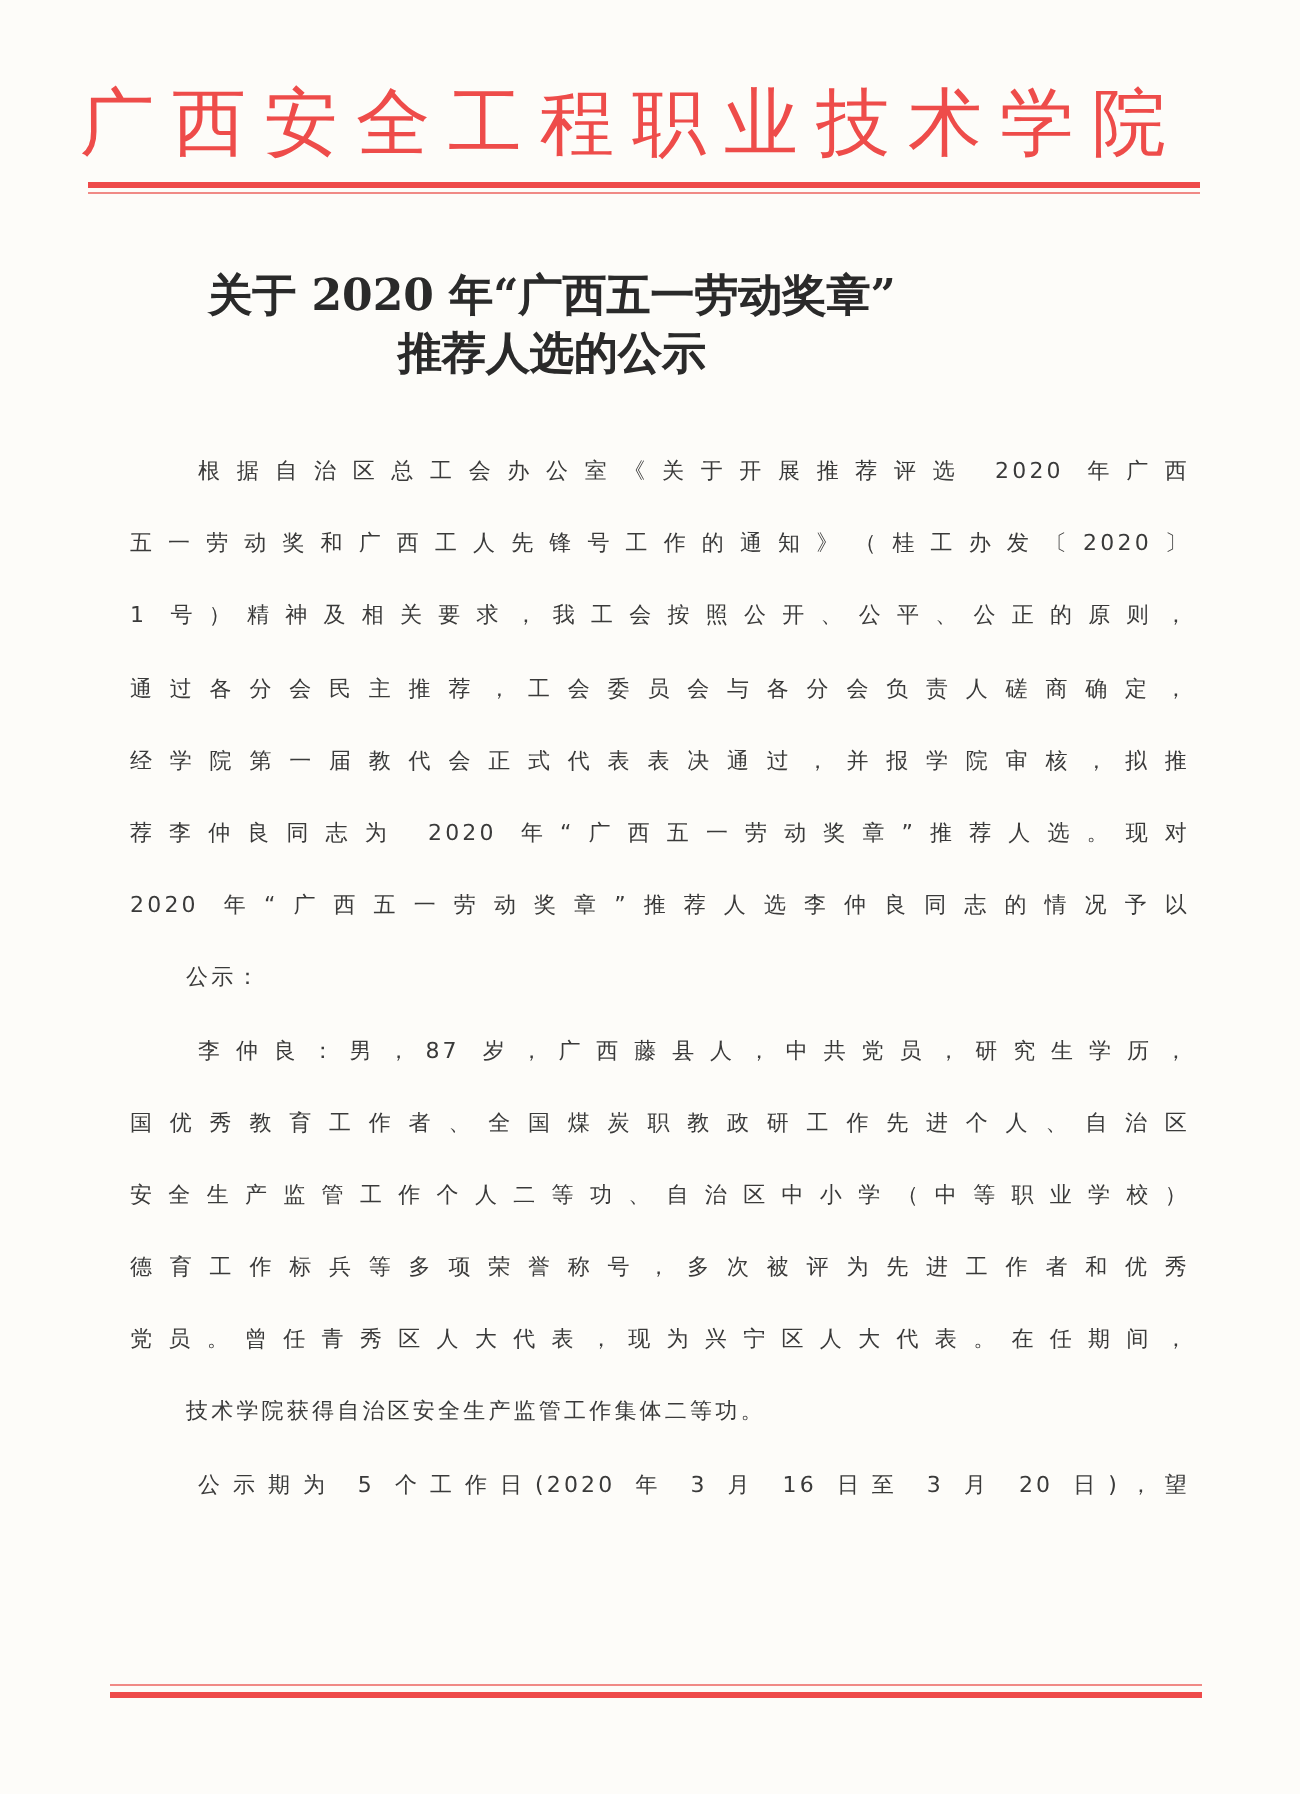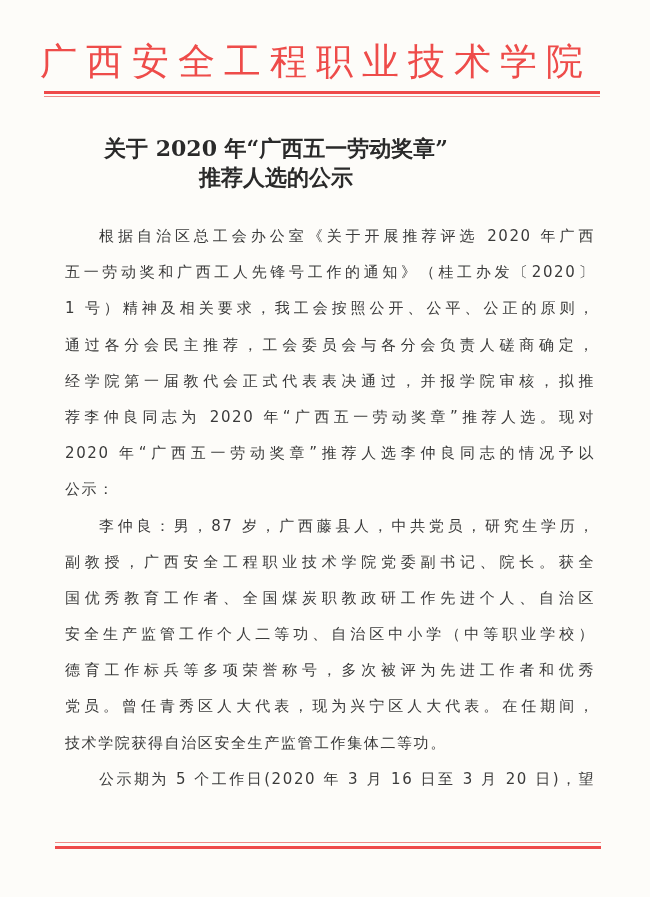--- a/index.html
+++ b/index.html
@@ -49,38 +49,39 @@
       font-size: 22px;
       line-height: 40px;
     }
     .body-text {
       position: absolute;
       left: 65px;
       width: 530px;
       top: 218px;
       color: #3a3a3a;
       font-family: "DejaVu Sans", "Liberation Sans", sans-serif;
-      font-size: 15px;
+      font-size: 11px;
       line-height: 36.2px;
       letter-spacing: 1.6px;
     }
     .body-text p {
       margin: 0;
       text-align: justify;
       text-justify: inter-character;
     }
     .body-text .line {
       display: block;
       white-space: nowrap;
       text-align: justify;
       text-align-last: justify;
       height: 36.2px;
     }
     .body-text .line.last {
       text-align-last: left;
+      margin-left: 28px;
     }
     .body-text .line.indent {
       padding-left: 34px;
     }
   </style>
 </head>
 <body>
 
 <div class="letterhead">广西安全工程职业技术学院</div>
 
@@ -96,21 +97,20 @@
     <span class="line">五一劳动奖和广西工人先锋号工作的通知》（桂工办发〔2020〕</span>
     <span class="line">1 号）精神及相关要求，我工会按照公开、公平、公正的原则，</span>
     <span class="line">通过各分会民主推荐，工会委员会与各分会负责人磋商确定，</span>
     <span class="line">经学院第一届教代会正式代表表决通过，并报学院审核，拟推</span>
     <span class="line">荐李仲良同志为 2020 年“广西五一劳动奖章”推荐人选。现对</span>
     <span class="line">2020 年“广西五一劳动奖章”推荐人选李仲良同志的情况予以</span>
     <span class="line last">公示：</span>
   </p>
   <p>
     <span class="line indent">李仲良：男，87 岁，广西藤县人，中共党员，研究生学历，</span>
-    <span class="line">副教授，广西安全工程职业技术学院党委副书记、院长。获全</span>
     <span class="line">国优秀教育工作者、全国煤炭职教政研工作先进个人、自治区</span>
     <span class="line">安全生产监管工作个人二等功、自治区中小学（中等职业学校）</span>
     <span class="line">德育工作标兵等多项荣誉称号，多次被评为先进工作者和优秀</span>
     <span class="line">党员。曾任青秀区人大代表，现为兴宁区人大代表。在任期间，</span>
     <span class="line last">技术学院获得自治区安全生产监管工作集体二等功。</span>
   </p>
   <p>
     <span class="line indent">公示期为 5 个工作日(2020 年 3 月 16 日至 3 月 20 日)，望</span>
   </p>
 </div>

